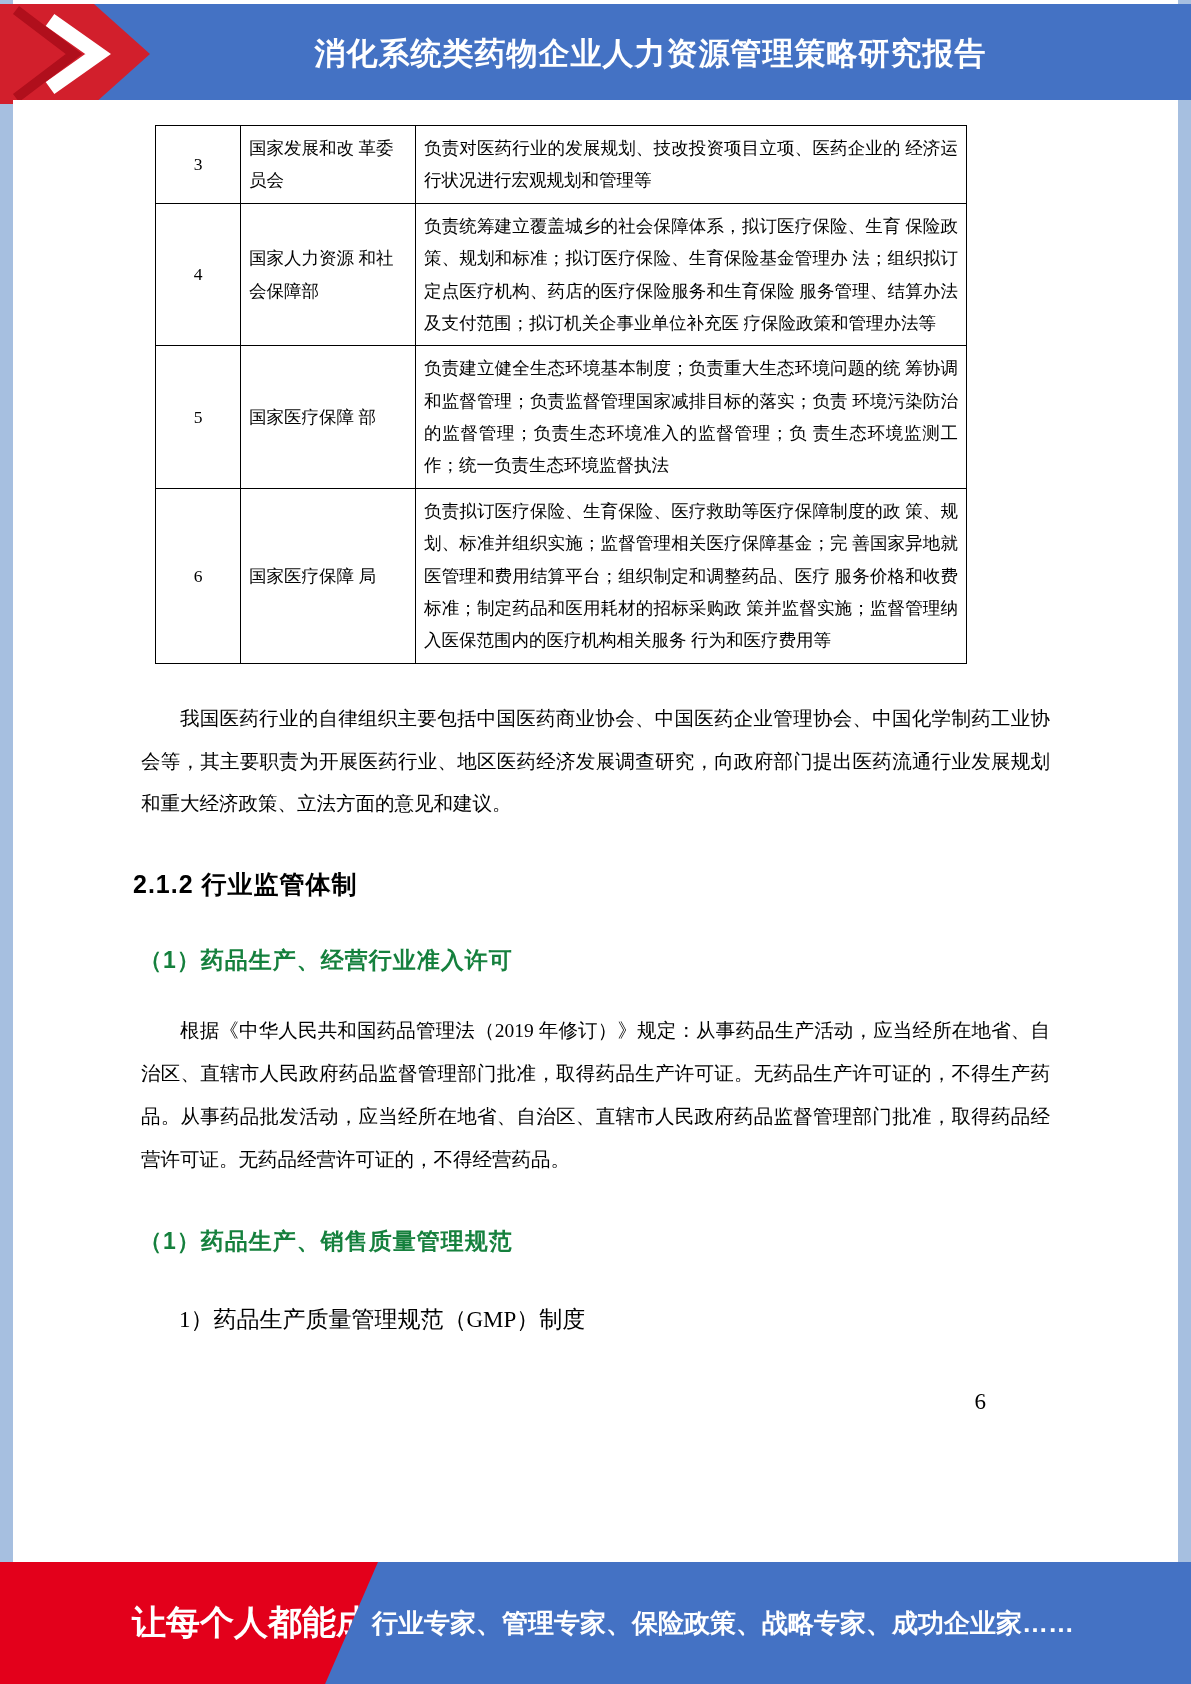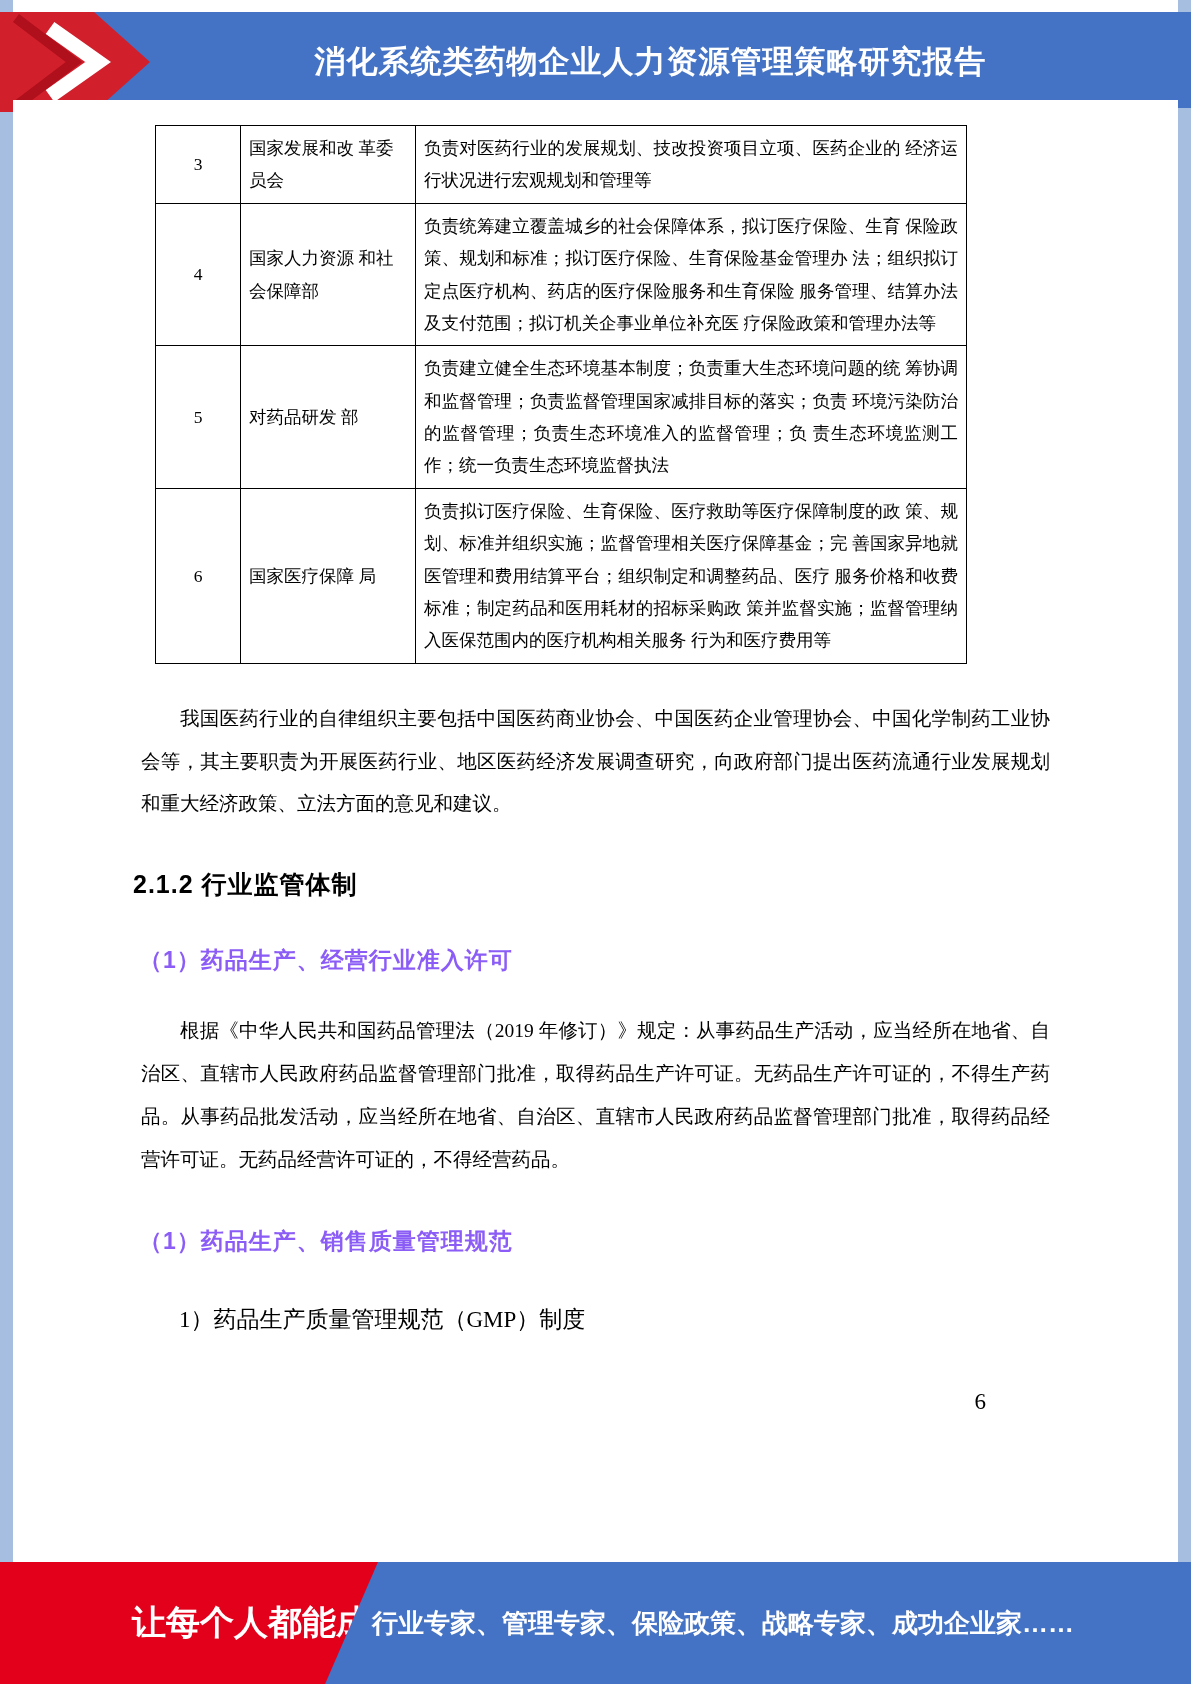--- a/index.html
+++ b/index.html
@@ -12,21 +12,21 @@
     font-family:"Liberation Serif", serif;
     color:#000;
   }
   
   .side-strip{position:absolute;top:0;bottom:0;width:13px;background:#a6bfe0;z-index:1;}
   .side-strip.left{left:0;}
   .side-strip.right{right:0;}
 
   
   .header{
-    position:absolute;top:12px;left:0;right:0;height:96px;
+    position:absolute;top:4px;left:0;right:0;height:96px;
     background:#4472c4;z-index:2;
   }
   .header-arrow{position:absolute;left:0;top:0;width:152px;height:100px;}
   .header-title{
     position:absolute;left:150px;right:40px;top:0;height:100px;
     display:flex;align-items:center;justify-content:center;
     font-family:"Liberation Sans", sans-serif;
     font-weight:bold;font-size:31px;color:#ffffff;
     letter-spacing:1px;white-space:nowrap;
   }
@@ -62,21 +62,21 @@
   }
   .h-section{
     margin:42px 0 0 0;
     font-family:"Liberation Sans", sans-serif;
     font-weight:bold;font-size:25px;color:#000000;
     letter-spacing:1px;
   }
   .h-sub{
     margin:44px 0 0 6px;
     font-family:"Liberation Sans", sans-serif;
-    font-weight:bold;font-size:23px;color:#8b5cf6;
+    font-weight:bold;font-size:23px;color:#15803d;
     letter-spacing:1px;
   }
   .para-plain{
     margin:40px 0 0 0;
     font-size:23px;line-height:2;
     text-indent:2em;
   }
   .page-number{
     margin-top:46px;
     text-align:right;
@@ -135,21 +135,21 @@
           <td class="c-agency">国家发展和改 革委员会</td>
           <td class="c-duty">负责对医药行业的发展规划、技改投资项目立项、医药企业的 经济运行状况进行宏观规划和管理等</td>
         </tr>
         <tr>
           <td class="c-no">4</td>
           <td class="c-agency">国家人力资源 和社会保障部</td>
           <td class="c-duty">负责统筹建立覆盖城乡的社会保障体系，拟订医疗保险、生育 保险政策、规划和标准；拟订医疗保险、生育保险基金管理办 法；组织拟订定点医疗机构、药店的医疗保险服务和生育保险 服务管理、结算办法及支付范围；拟订机关企事业单位补充医 疗保险政策和管理办法等</td>
         </tr>
         <tr>
           <td class="c-no">5</td>
-          <td class="c-agency">对药品研发 部</td>
+          <td class="c-agency">国家医疗保障 部</td>
           <td class="c-duty">负责建立健全生态环境基本制度；负责重大生态环境问题的统 筹协调和监督管理；负责监督管理国家减排目标的落实；负责 环境污染防治的监督管理；负责生态环境准入的监督管理；负 责生态环境监测工作；统一负责生态环境监督执法</td>
         </tr>
         <tr>
           <td class="c-no">6</td>
           <td class="c-agency">国家医疗保障 局</td>
           <td class="c-duty">负责拟订医疗保险、生育保险、医疗救助等医疗保障制度的政 策、规划、标准并组织实施；监督管理相关医疗保障基金；完 善国家异地就医管理和费用结算平台；组织制定和调整药品、医疗 服务价格和收费标准；制定药品和医用耗材的招标采购政 策并监督实施；监督管理纳入医保范围内的医疗机构相关服务 行为和医疗费用等</td>
         </tr>
       </tbody>
     </table>
 

